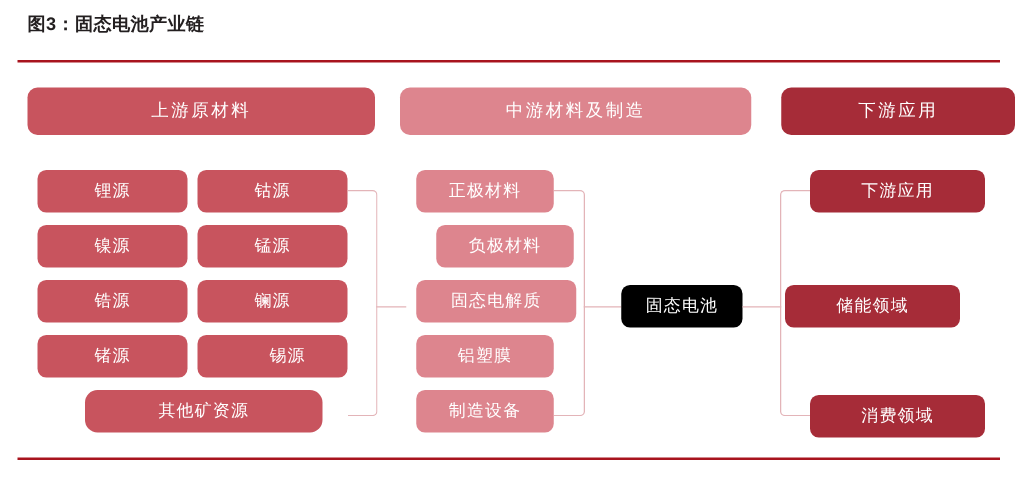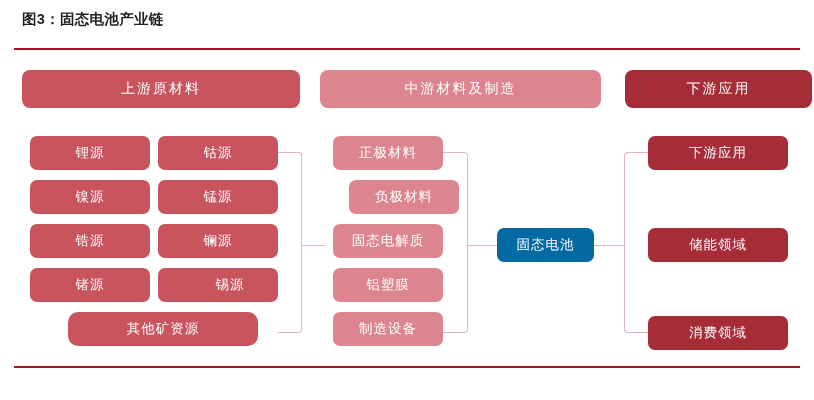--- a/index.html
+++ b/index.html
@@ -81,21 +81,21 @@
     color: #ffffff;
     font-size: 13.5px;
     letter-spacing: 1px;
     box-sizing: border-box;
     white-space: nowrap;
   }
   .node.up   { background: #c8545e; }
   .node.mid  { background: #dd858e; text-align: right; }
   .node.down { background: #a62c38; }
   .node.core { background: #e095 9c; }
-  .node.core { background: #0369a1; }
+  .node.core { background: #000000; }
 
   
   .conn {
     position: absolute;
     background: #e3b4b8;
   }
   .conn.h { height: 1px; }
   .bracket {
     position: absolute;
     border: 1px solid #e3b4b8;
@@ -135,31 +135,31 @@
   <div class="node up" style="left:158px; top:224px; width:120px;">镧源</div>
   <div class="node up" style="left:158px; top:268px; width:120px;padding-left:24px;">锡源</div>
 
   <div class="node up" style="left:68px;  top:312px; width:190px;border-radius:10px;">其他矿资源</div>
 
   <div class="bracket left-open" style="left:278px; top:152px; width:24px; height:181px;"></div>
   <div class="conn h" style="left:301px; top:245px; width:24px;"></div>
 
   <div class="node mid" style="left:333px; top:136px; width:110px;">正极材料</div>
   <div class="node mid" style="left:333px; top:180px; width:110px;margin-left:16px;">负极材料</div>
-  <div class="node mid" style="left:333px; top:224px; width:110px;">固态电解质</div>
+  <div class="node mid" style="left:333px; top:224px; width:128px;">固态电解质</div>
   <div class="node mid" style="left:333px; top:268px; width:110px;">铝塑膜</div>
   <div class="node mid" style="left:333px; top:312px; width:110px;">制造设备</div>
 
   <div class="bracket left-open" style="left:443px; top:152px; width:25px; height:181px;"></div>
   <div class="conn h" style="left:467px; top:245px; width:30px;"></div>
 
   <div class="node core" style="left:497px; top:228px; width:97px;">固态电池</div>
 
   <div class="conn h" style="left:594px; top:245px; width:31px;"></div>
   <div class="bracket right-open" style="left:624px; top:152px; width:24px; height:181px;"></div>
 
   <div class="node down" style="left:648px; top:136px; width:140px;">下游应用</div>
-  <div class="node down" style="left:648px; top:228px; width:140px;">储能领域</div>
+  <div class="node down" style="left:628px; top:228px; width:140px;">储能领域</div>
   <div class="node down" style="left:648px; top:316px; width:140px;">消费领域</div>
 
   <div class="rule bottom"></div>
 
 </div>
 
 </body></html>

